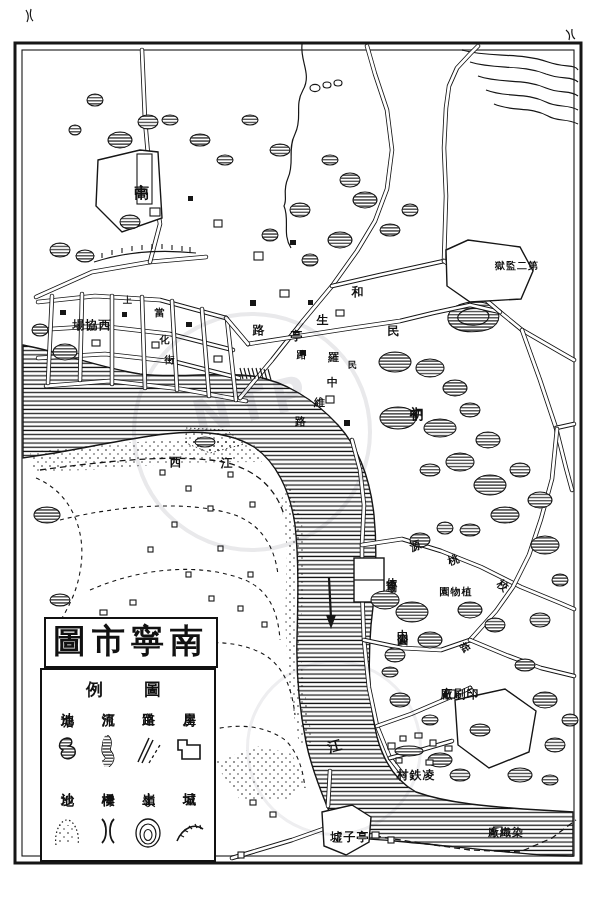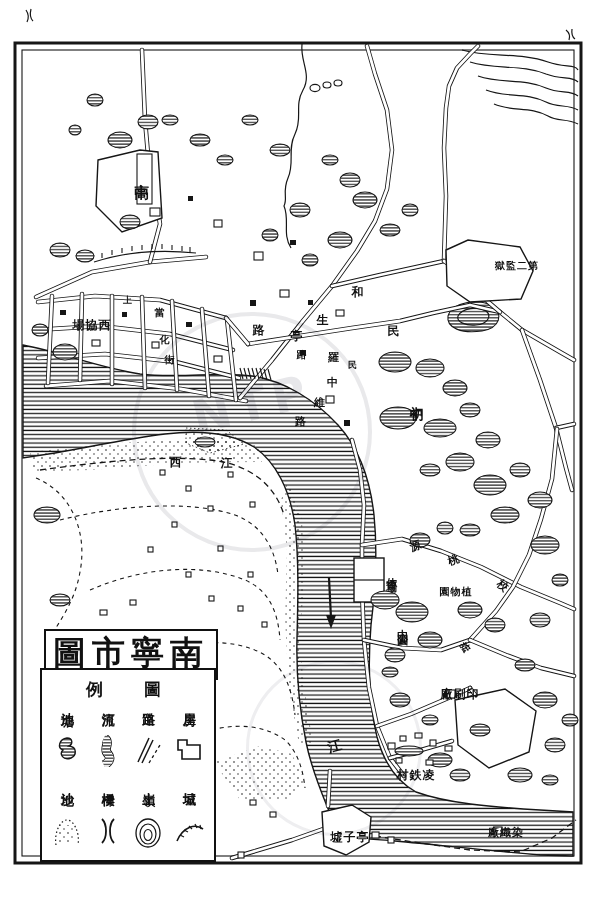--- a/index.html
+++ b/index.html
@@ -18,21 +18,21 @@
   .cmp{fill:#fff;stroke:#161616;stroke-width:1.4px;}
   .tick{stroke:#161616;stroke-width:1.1px;}
 
   
   .map-label{position:absolute;transform:translate(-50%,-50%);white-space:nowrap;
              font-weight:700;line-height:1.04;letter-spacing:1px;color:#111;}
   .map-label.v{writing-mode:vertical-rl;letter-spacing:2px;}
 
   
   #title-box{position:absolute;left:44px;top:617px;width:170px;height:47px;
-             border:2.5px solid #111;background:#fff;display:flex;align-items:center;justify-content:center;margin-top:12px;}
+             border:2.5px solid #111;background:#fff;display:flex;align-items:center;justify-content:center;}
   #title-box .t{font-size:33px;font-weight:700;letter-spacing:6px;transform:translateY(-1px);}
 
   
   #legend-box{position:absolute;left:40px;top:668px;width:172px;height:190px;
               border:2px solid #111;background:#fff;}
   #legend-header{position:absolute;top:8px;left:0;width:100%;height:22px;}
   #legend-header .h{position:absolute;top:0;font-size:17px;font-weight:700;}
   #legend-header .h.right{left:102px;}
   #legend-header .h.left{left:44px;}
   .legend-row{position:absolute;left:6px;width:160px;display:flex;flex-direction:row-reverse;justify-content:space-between;}

